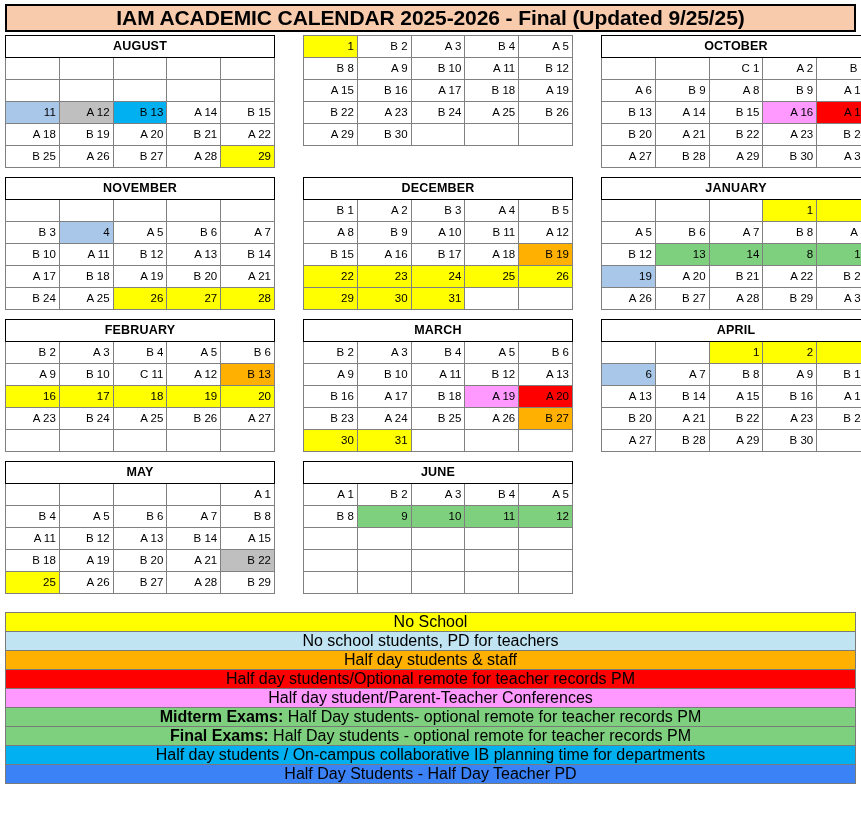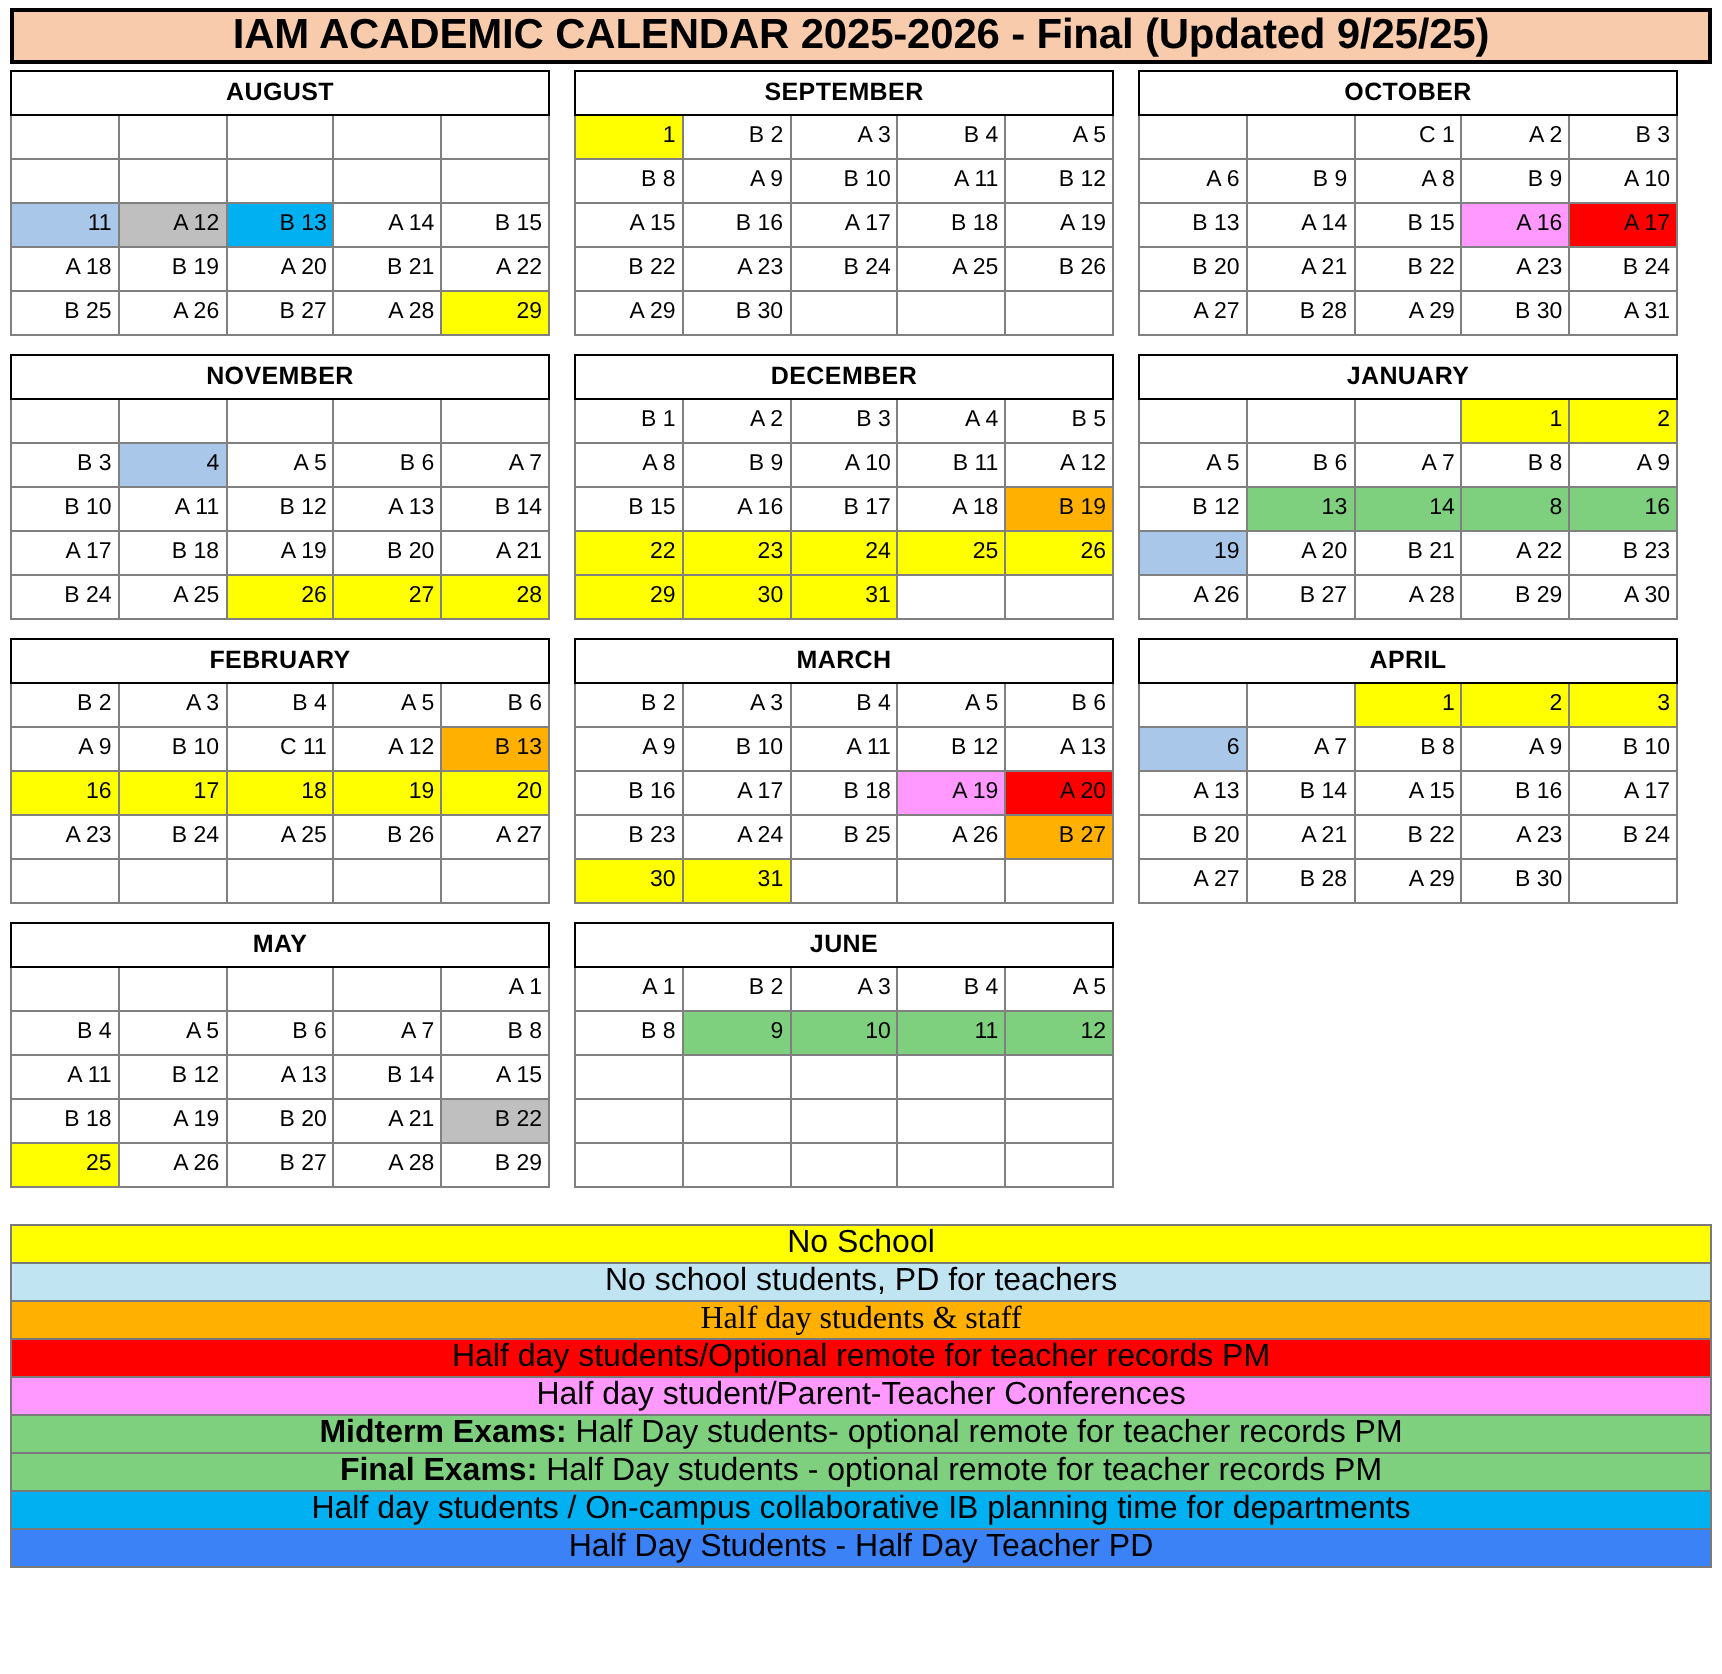--- a/index.html
+++ b/index.html
@@ -39,21 +39,21 @@
     overflow: hidden;
   }
 
   
   .cal-area {
     padding: 0 5px;
   }
   .month-row {
     display: flex;
     align-items: flex-start;
-    gap: 12px;
+    gap: 28px;
     margin-bottom: 9px;
   }
   .month-slot {
     width: 270px;
     flex: 0 0 270px;
   }
   .month-slot.empty-slot {
     visibility: hidden;
   }
 
@@ -112,21 +112,21 @@
     text-align: center;
     font-size: 16px;
     padding: 0;
     white-space: nowrap;
     overflow: hidden;
   }
   .legend td b { font-weight: bold; }
 
   .lg-yellow { background:#ffff00; }
   .lg-ltblue { background:#c0e4f2; }
-  .lg-orange { background:#ffb000;font-family:Liberation Serif, serif; }
+  .lg-orange { background:#ffb000; }
   .lg-red    { background:#ff0000; }
   .lg-pink   { background:#ff99ff; }
   .lg-green  { background:#7ed07e;margin-left:33px; }
   .lg-cyan   { background:#00b0f0; }
   .lg-gray   { background:#3b82f6; }
 </style>
 </head>
 <body>
 
 <div id="page">
@@ -176,23 +176,20 @@
                 <td class="c-white">A 28</td>
                 <td class="c-yellow">29</td>
               </tr>
             </tbody>
           </table>
         </div>
       <div class="month-slot">
           <table class="month">
             <tbody>
               <tr>
-                <td class="mname" colspan="5">SEPTEMBER</td>
-              </tr>
-              <tr>
                 <td class="c-yellow">1</td>
                 <td class="c-white">B 2</td>
                 <td class="c-white">A 3</td>
                 <td class="c-white">B 4</td>
                 <td class="c-white">A 5</td>
               </tr>
               <tr>
                 <td class="c-white">B 8</td>
                 <td class="c-white">A 9</td>
                 <td class="c-white">B 10</td>

